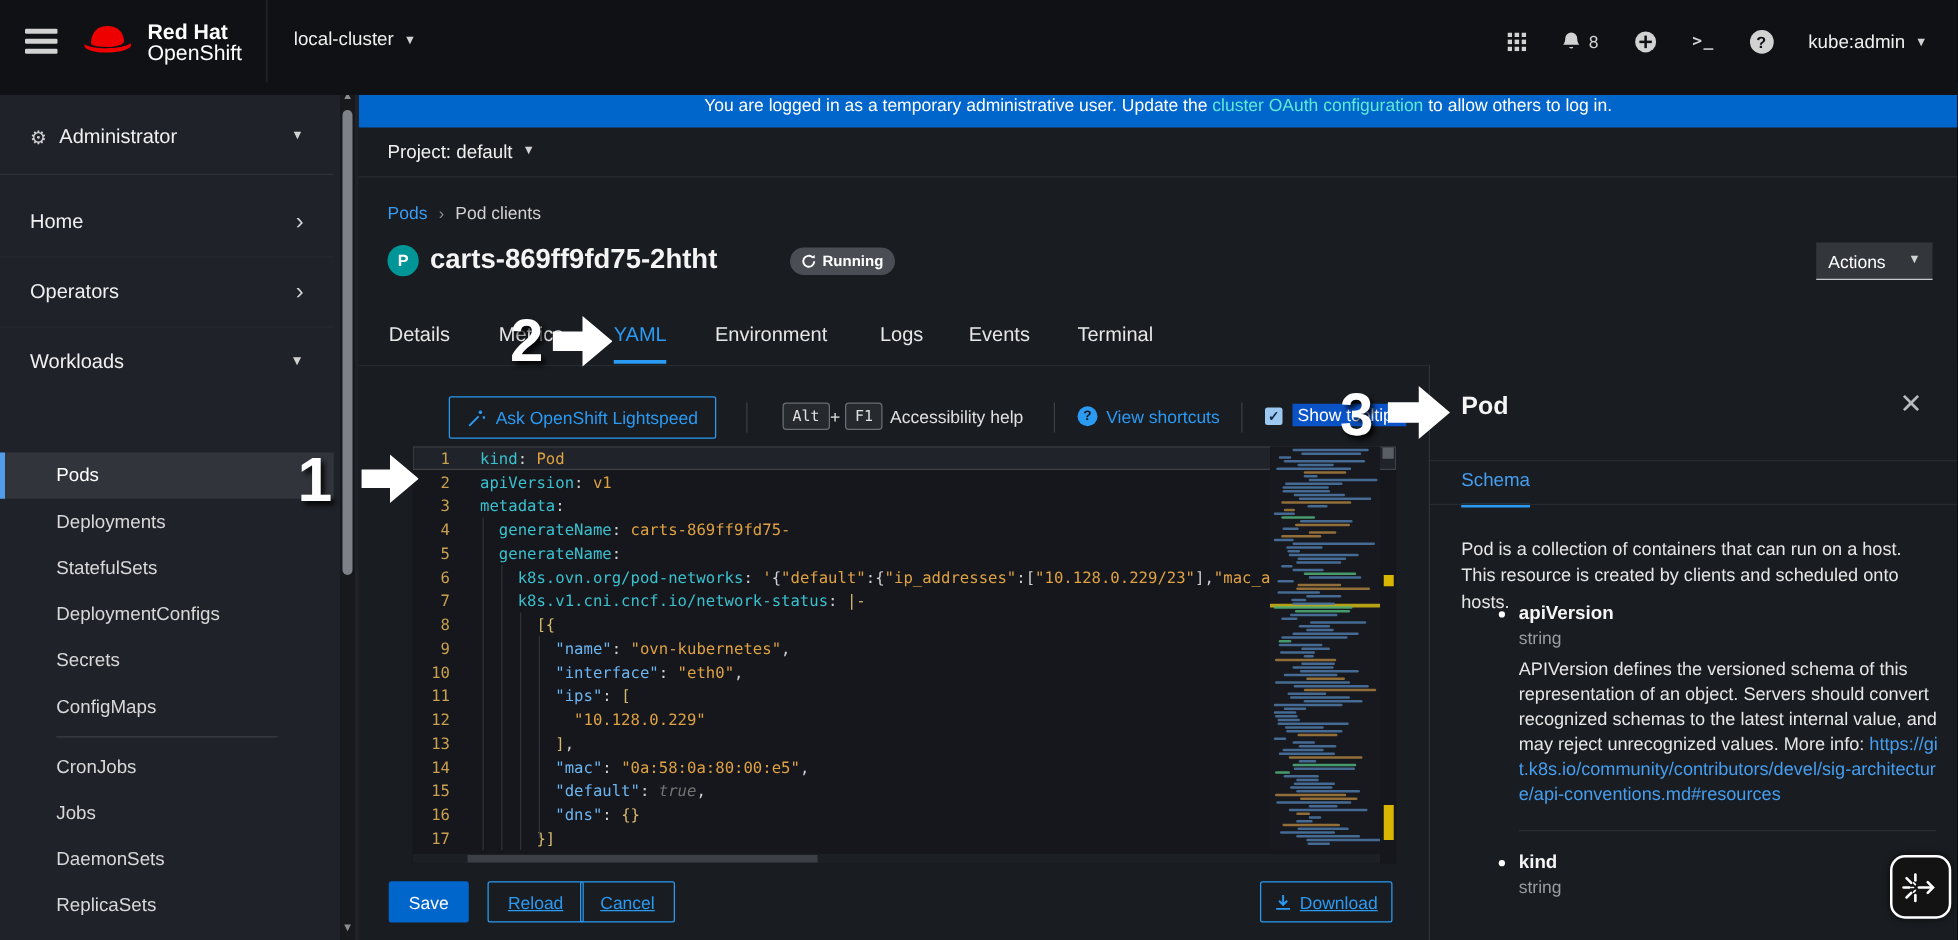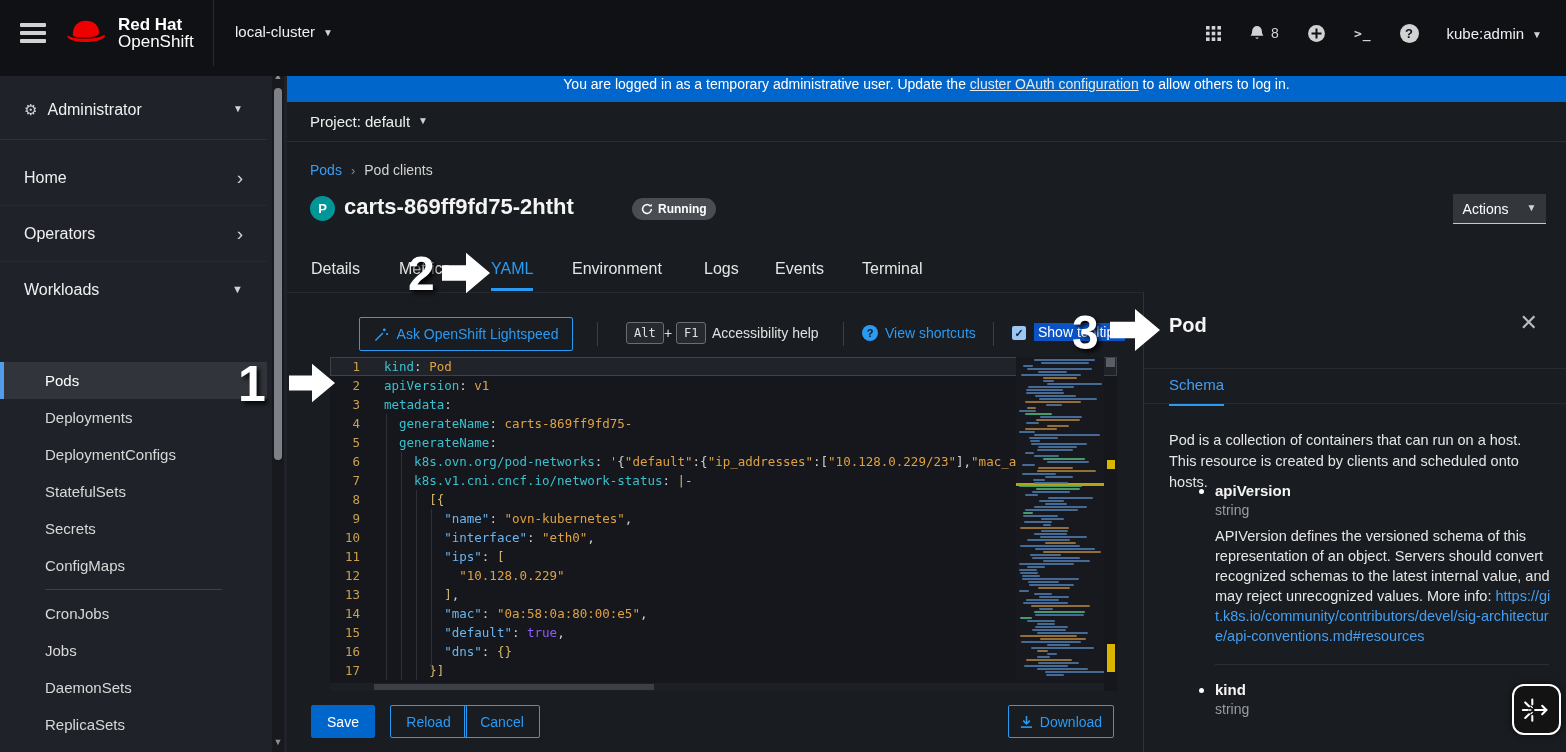--- a/index.html
+++ b/index.html
@@ -19,21 +19,21 @@
   .caret { display:inline-block; font-size:10px; color:#d2d2d2; margin-left:8px; transform:translateY(-1px); }
   .mast-icons { position:absolute; right:0; top:0; height:66px; display:flex; align-items:center; }
   .micon { margin-right:28px; color:#d2d2d2; cursor:pointer; display:flex; align-items:center; }
   .badge-num { color:#d2d2d2; font-size:14px; margin-left:6px; }
   .circle-ic { width:19px; height:19px; border-radius:50%; background:#d2d2d2; color:#0f1114; font-weight:bold; font-size:13px; display:flex; align-items:center; justify-content:center; }
   .term-ic { font-family:"DejaVu Sans Mono", monospace; font-size:13px; font-weight:bold; color:#d2d2d2; letter-spacing:1px; }
   .user-menu { color:#f0f0f0; font-size:15px; margin-right:24px; cursor:pointer; }
 
   
   .banner { position:absolute; left:287px; top:66px; width:1279px; height:36px; background:#0066cc; color:#fff; font-size:14px; display:flex; align-items:center; justify-content:center; z-index:20; }
-  .banner a { color:#e5e5e5; text-decoration:underline; cursor:pointer; }
+  .banner a { color:#5eead4; cursor:pointer; }
 
   
   .sidebar { position:absolute; left:0; top:66px; width:287px; height:686px; background:#1f2228; z-index:25; }
   .persp { position:absolute; left:0; top:14px; width:267px; height:60px; color:#f0f0f0; font-size:16px; display:flex; align-items:center; padding:0 24px; cursor:pointer; border-bottom:1px solid #2e3136; }
   .persp .gear { font-size:15px; margin-right:10px; color:#d2d2d2; }
   .persp .caret { margin-left:auto; }
   .navsec { position:absolute; left:0; width:267px; height:56px; color:#f0f0f0; font-size:16px; display:flex; align-items:center; padding:0 24px; cursor:pointer; border-bottom:1px solid #26292e;justify-content:center; }
   .navsec .chev { margin-left:auto; color:#d2d2d2; font-size:19px; }
   #subnav { position:absolute; left:0; top:296px; width:267px; }
   .subitem { position:relative; height:37px; display:flex; align-items:center; padding-left:45px; color:#d8d8d8; font-size:15px; cursor:pointer; }
@@ -68,35 +68,35 @@
   .checkbox { position:absolute; left:1012px; top:326px; width:14px; height:14px; background:#9cc7f0; border-radius:2px; color:#10274a; font-size:11px; font-weight:bold; display:flex; align-items:center; justify-content:center; cursor:pointer; }
   .tooltips-label { position:absolute; left:1034px; top:323px; font-size:14px; color:#fff; background:#0a53c7; padding:1px 4px; cursor:pointer; }
 
   
   .editor { position:absolute; left:330px; top:357px; width:787px; height:334px; background:#15171c; font-family:"DejaVu Sans Mono", monospace; font-size:12.5px; overflow:hidden; }
   .code-row { position:relative; height:19px; line-height:19px; white-space:pre; display:flex; }
   .code-row.cur { background:#20242a; box-shadow:inset 0 0 0 1px #3e4248; }
   .ln { width:30px; text-align:right; padding-right:0; color:#c9a050; flex:none; }
   .code { margin-left:24px; white-space:pre; }
   .tk-k { color:#3bc0ce; } .tk-j { color:#6cb5f0; } .tk-s { color:#dfa243; }
-  .tk-p { color:#d0d0d0; } .tk-g { color:#d6b96c; } .tk-b { color:#8b5cf6; }
+  .tk-p { color:#d0d0d0; } .tk-g { color:#d6b96c; } .tk-b { color:#737373;font-style:italic; }
   .iguide { position:absolute; width:1px; background:#2e3238; z-index:1; }
   .minimap { position:absolute; left:686px; top:0; width:88px; height:323px; background:#17191e; overflow:hidden; }
   .mm-row { position:absolute; height:2px; border-radius:1px; }
   .mm-hl { position:absolute; left:0; width:88px; height:3px; background:#b7a117; top:126px; }
   .ovr { position:absolute; left:774px; top:0; width:13px; height:334px; }
   .ovr .vthumb { position:absolute; left:2px; top:1px; width:9px; height:9px; background:#5a5f66; }
   .ovr .mark { position:absolute; left:3px; width:8px; background:#d9b500; }
   .hscroll { position:absolute; left:0; top:326px; width:774px; height:8px; background:#1c1f24; }
   .hscroll .hthumb { position:absolute; left:44px; top:1px; width:280px; height:6px; background:#3c4046; }
 
   
   .btn { position:absolute; top:705px; height:33px; font-size:14px; border-radius:2px; display:flex; align-items:center; justify-content:center; cursor:pointer; gap:7px; }
   .btn.primary { background:#0066cc; color:#fff; border:1px solid #0066cc; }
-  .btn.secondary { background:transparent; color:#2b9af3; border:1px solid #2b9af3; }
+  .btn.secondary { background:transparent; color:#2b9af3; border:1px solid #2b9af3;text-decoration:underline; }
 
   
   .panel { position:absolute; left:1143px; top:292px; width:423px; height:460px; background:#191c20; border-left:1px solid #2f3338; z-index:5; }
   .panel-title { position:absolute; left:25px; top:22px; font-size:20px; font-weight:600; color:#f5f5f5; }
   .panel-close { position:absolute; right:28px; top:18px; font-size:22px; color:#b8bbbe; cursor:pointer; }
   .pdiv1 { position:absolute; left:0; top:76px; width:423px; height:1px; background:#26292e; }
   .panel-tab { position:absolute; left:25px; top:84px; font-size:15px; color:#459ef0; padding-bottom:10px; border-bottom:3px solid #2b9af3; cursor:pointer; }
   .pdiv2 { position:absolute; left:0; top:111px; width:423px; height:1px; background:#26292e; }
   .panel-desc { position:absolute; left:25px; top:138px; width:382px; font-size:14.5px; line-height:21px; color:#e6e6e6; }
   #panel-fields { position:absolute; left:0; top:190px; width:423px; }
@@ -197,22 +197,22 @@
       <span>Operators</span>
         <span class="chev">›</span>
     </div>
     <div class="navsec" style="top:196px; border-bottom:none;">
       <span>Workloads</span>
         <span class="chev caret" style="font-size:11px;">▼</span>
     </div>
     <div id="subnav">
         <div class="subitem sel">Pods</div>
         <div class="subitem">Deployments</div>
+        <div class="subitem">StatefulSets</div>
         <div class="subitem">DeploymentConfigs</div>
-        <div class="subitem">StatefulSets</div>
         <div class="subitem">Secrets</div>
         <div class="subitem">ConfigMaps</div>
         <div class="subdiv"></div>
         <div class="subitem">CronJobs</div>
         <div class="subitem">Jobs</div>
         <div class="subitem">DaemonSets</div>
         <div class="subitem">ReplicaSets</div>
         <div class="subitem">ReplicationControllers</div>
       </div>
     <div class="sb-scroll">

